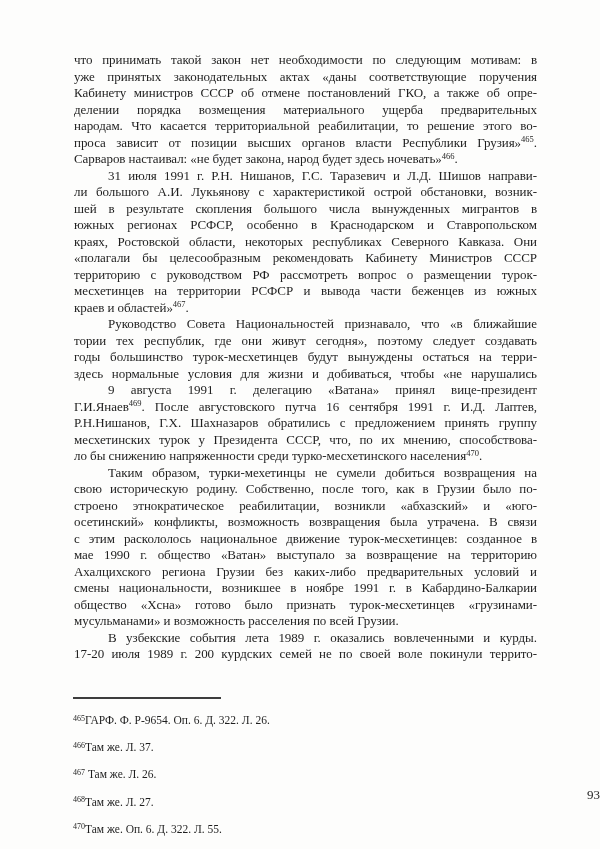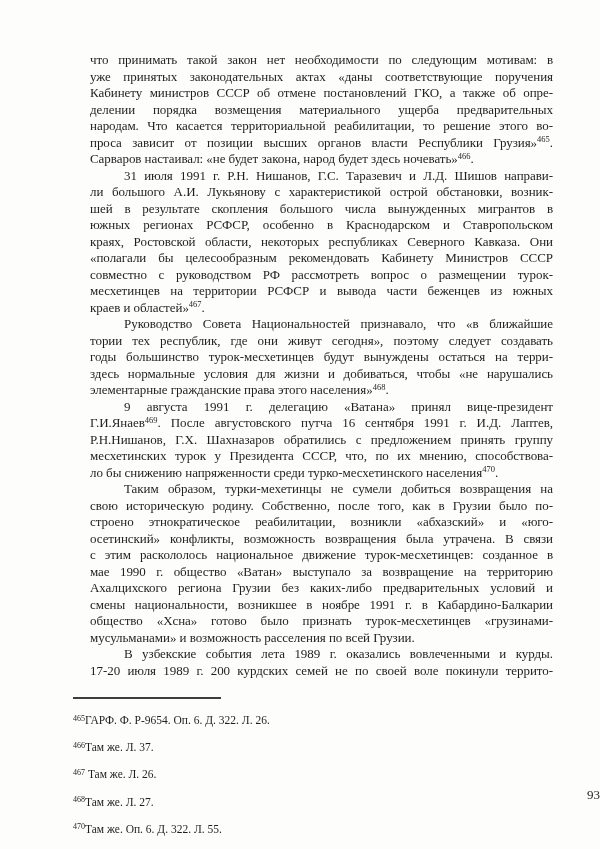--- a/index.html
+++ b/index.html
@@ -8,21 +8,21 @@
     position:relative;
     width:600px; height:849px;
     margin:0 auto;
     background:#fdfdfc;
     font-family:"Liberation Serif","DejaVu Serif",serif;
     color:#1e1e1e;
     overflow:hidden;
   }
   .body-text {
     position:absolute;
-    left:90px; top:52px; width:463px;
+    left:74px; top:52px; width:463px;
     font-size:13px;
     line-height:16.5px;
     letter-spacing:-0.05px;
   }
   .line {
     height:16.5px;
     white-space:nowrap;
     text-align:justify;
     text-align-last:justify;
   }
@@ -75,28 +75,27 @@
       <div class="line">делении порядка возмещения материального ущерба предварительных</div>
       <div class="line">народам. Что касается территориальной реабилитации, то решение этого во-</div>
       <div class="line">проса зависит от позиции высших органов власти Республики Грузия»<sup class="fnref">465</sup>.</div>
       <div class="line last">Сарваров настаивал: «не будет закона, народ будет здесь ночевать»<sup class="fnref">466</sup>.</div>
       <div class="line indent">31 июля 1991 г. Р.Н. Нишанов, Г.С. Таразевич и Л.Д. Шишов направи-</div>
       <div class="line">ли большого А.И. Лукьянову с характеристикой острой обстановки, возник-</div>
       <div class="line">шей в результате скопления большого числа вынужденных мигрантов в</div>
       <div class="line">южных регионах РСФСР, особенно в Краснодарском и Ставропольском</div>
       <div class="line">краях, Ростовской области, некоторых республиках Северного Кавказа. Они</div>
       <div class="line">«полагали бы целесообразным рекомендовать Кабинету Министров СССР</div>
-      <div class="line">совместно с руководством РФ рассмотреть вопрос о размещении турок-</div>
+      <div class="line">территорию с руководством РФ рассмотреть вопрос о размещении турок-</div>
       <div class="line">месхетинцев на территории РСФСР и вывода части беженцев из южных</div>
       <div class="line last">краев и областей»<sup class="fnref">467</sup>.</div>
       <div class="line indent">Руководство Совета Национальностей признавало, что «в ближайшие</div>
       <div class="line">тории тех республик, где они живут сегодня», поэтому следует создавать</div>
       <div class="line">годы большинство турок-месхетинцев будут вынуждены остаться на терри-</div>
       <div class="line">здесь нормальные условия для жизни и добиваться, чтобы «не нарушались</div>
-      <div class="line last">элементарные гражданские права этого населения»<sup class="fnref">468</sup>.</div>
       <div class="line indent">9 августа 1991 г. делегацию «Ватана» принял вице-президент</div>
       <div class="line">Г.И.Янаев<sup class="fnref">469</sup>. После августовского путча 16 сентября 1991 г. И.Д. Лаптев,</div>
       <div class="line">Р.Н.Нишанов, Г.Х. Шахназаров обратились с предложением принять группу</div>
       <div class="line">месхетинских турок у Президента СССР, что, по их мнению, способствова-</div>
       <div class="line last">ло бы снижению напряженности среди турко-месхетинского населения<sup class="fnref">470</sup>.</div>
       <div class="line indent">Таким образом, турки-мехетинцы не сумели добиться возвращения на</div>
       <div class="line">свою историческую родину. Собственно, после того, как в Грузии было по-</div>
       <div class="line">строено этнократическое реабилитации, возникли «абхазский» и «юго-</div>
       <div class="line">осетинский» конфликты, возможность возвращения была утрачена. В связи</div>
       <div class="line">с этим раскололось национальное движение турок-месхетинцев: созданное в</div>

